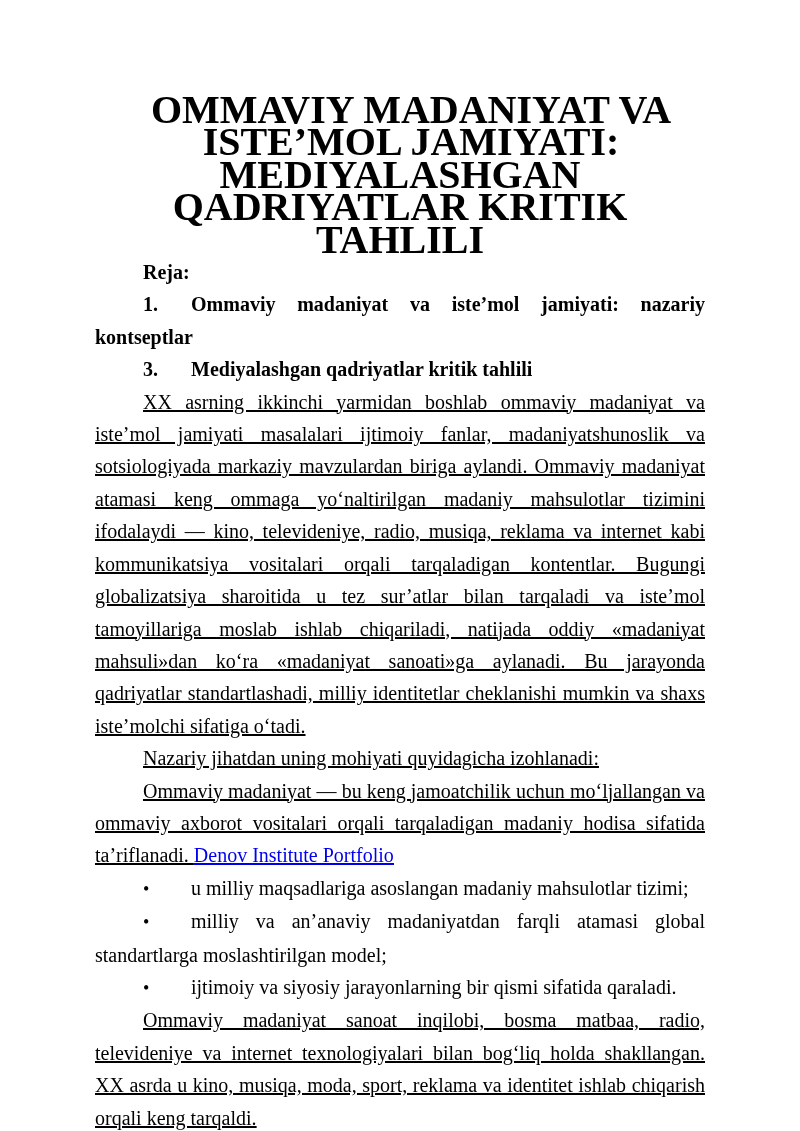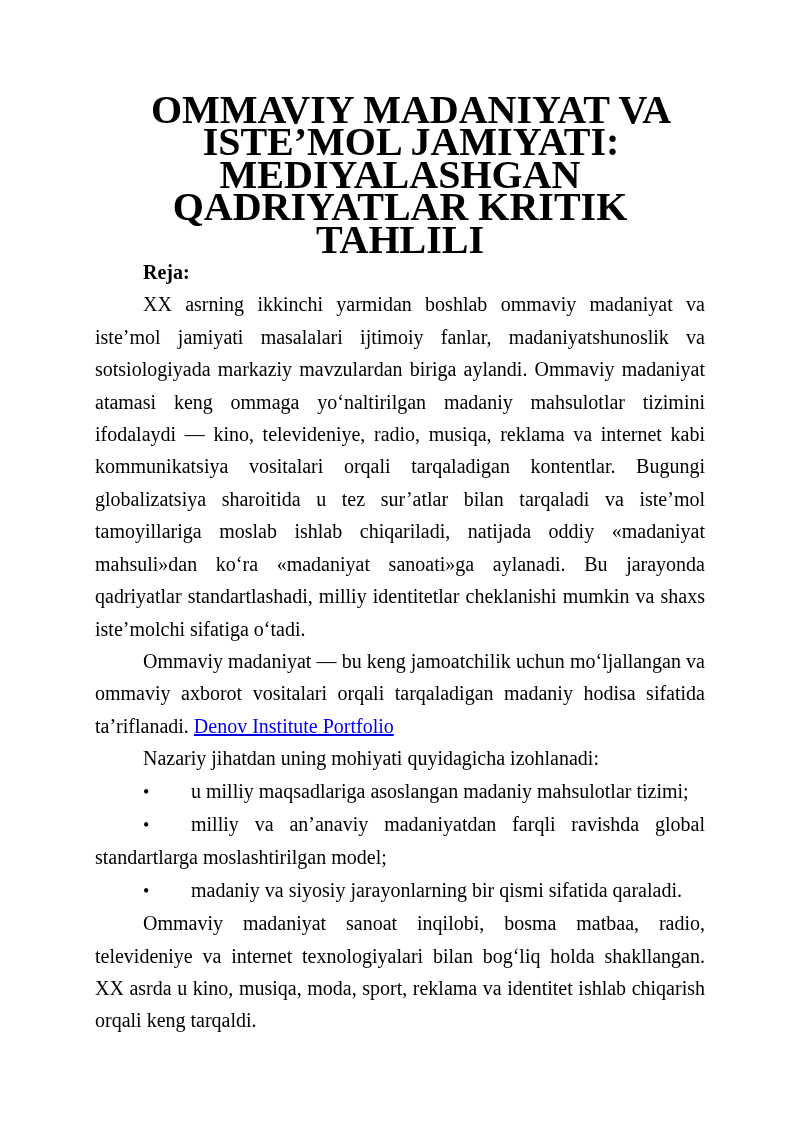--- a/index.html
+++ b/index.html
@@ -39,20 +39,21 @@
     font-weight: bold;
     text-indent: 48px;
   }
   .tab-num {
     display: inline-block;
     width: 48px;
     text-indent: 0;
   }
   .body-para {
     text-indent: 48px;
+    text-decoration: underline;
   }
   .bullet-item {
     text-indent: 48px;
   }
   .bullet-marker {
     display: inline-block;
     width: 48px;
     text-indent: 0;
     font-size: 18px;
   }
@@ -68,31 +69,33 @@
 <div class="page">
   <div class="content">
 
     <h1 class="title">
       <span class="title-line title-line-1">OMMAVIY MADANIYAT VA ISTE’MOL JAMIYATI:</span>
       <span class="title-line">MEDIYALASHGAN QADRIYATLAR KRITIK TAHLILI</span>
     </h1>
 
     <p class="plan-heading">Reja:</p>
 
+    <p class="plan-item"><span class="tab-num">1.</span><span>Ommaviy madaniyat va iste’mol jamiyati: nazariy kontseptlar</span></p>
 
 
+    <p class="plan-item"><span class="tab-num">3.</span><span>Mediyalashgan qadriyatlar kritik tahlili</span></p>
 
     <p class="body-para">XX asrning ikkinchi yarmidan boshlab ommaviy madaniyat va iste’mol jamiyati masalalari ijtimoiy fanlar, madaniyatshunoslik va sotsiologiyada markaziy mavzulardan biriga aylandi. Ommaviy madaniyat atamasi keng ommaga yoʻnaltirilgan madaniy mahsulotlar tizimini ifodalaydi — kino, televideniye, radio, musiqa, reklama va internet kabi kommunikatsiya vositalari orqali tarqaladigan kontentlar. Bugungi globalizatsiya sharoitida u tez sur’atlar bilan tarqaladi va iste’mol tamoyillariga moslab ishlab chiqariladi, natijada oddiy «madaniyat mahsuli»dan koʻra «madaniyat sanoati»ga aylanadi. Bu jarayonda qadriyatlar standartlashadi, milliy identitetlar cheklanishi mumkin va shaxs iste’molchi sifatiga oʻtadi.</p>
 
+    <p class="body-para">Nazariy jihatdan uning mohiyati quyidagicha izohlanadi:</p>
+
     <p class="body-para"><span>Ommaviy madaniyat — bu keng jamoatchilik uchun moʻljallangan va ommaviy axborot vositalari orqali tarqaladigan madaniy hodisa sifatida ta’riflanadi. </span><a class="doc-link" href="#" style="color: rgb(0, 0, 238);">Denov Institute Portfolio</a></p>
-
-    <p class="body-para">Nazariy jihatdan uning mohiyati quyidagicha izohlanadi:</p>
 
     <p class="bullet-item"><span class="bullet-marker">•</span><span>u milliy maqsadlariga asoslangan madaniy mahsulotlar tizimi;</span></p>
 
-    <p class="bullet-item"><span class="bullet-marker">•</span><span>milliy va an’anaviy madaniyatdan farqli ravishda global standartlarga moslashtirilgan model;</span></p>
+    <p class="bullet-item"><span class="bullet-marker">•</span><span>milliy va an’anaviy madaniyatdan farqli atamasi global standartlarga moslashtirilgan model;</span></p>
 
-    <p class="bullet-item"><span class="bullet-marker">•</span><span>madaniy va siyosiy jarayonlarning bir qismi sifatida qaraladi.</span></p>
+    <p class="bullet-item"><span class="bullet-marker">•</span><span>ijtimoiy va siyosiy jarayonlarning bir qismi sifatida qaraladi.</span></p>
 
     <p class="body-para">Ommaviy madaniyat sanoat inqilobi, bosma matbaa, radio, televideniye va internet texnologiyalari bilan bogʻliq holda shakllangan. XX asrda u kino, musiqa, moda, sport, reklama va identitet ishlab chiqarish orqali keng tarqaldi.</p>
 
   </div>
 </div>
 
 </body></html>

